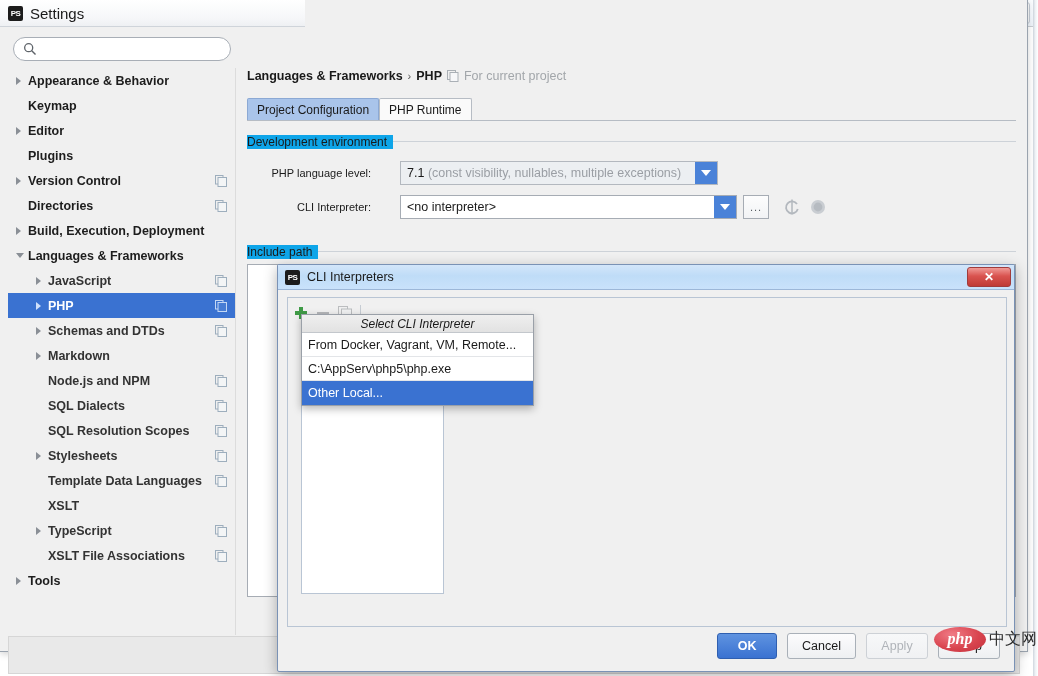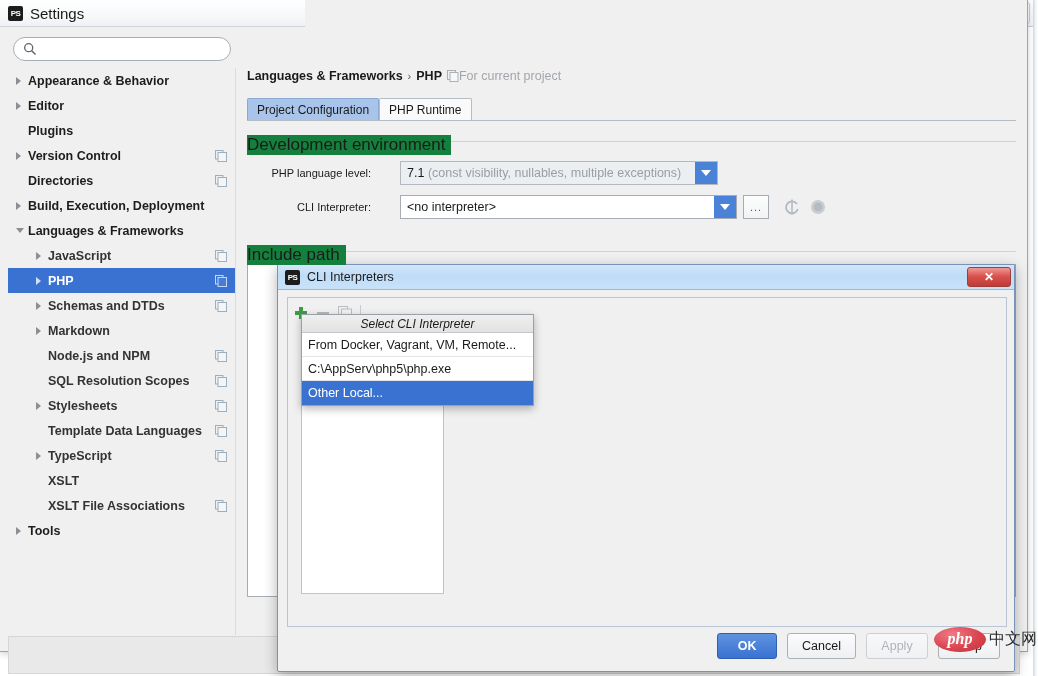--- a/index.html
+++ b/index.html
@@ -100,34 +100,34 @@
   .tree-label { white-space: nowrap; }
   .proj-badge { margin-left: auto; width: 12px; height: 12px; opacity: 0.85; }
 
   
   .content { position: absolute; left: 236px; top: 0; width: 789px; height: 622px; background: #f0f0f0; }
   .breadcrumb {
     position: absolute; left: 10px; top: 41px; font-size: 12.5px; color: #1a1a1a;
     display: flex; align-items: center; gap: 5px; font-weight: bold;
   }
   .crumb-sep { color: #555; font-weight: normal; font-size: 11px; }
-  .crumb-note { color: #a2a6aa; font-weight: normal; display: flex; align-items: center; }
+  .crumb-note { color: #a2a6aa; font-weight: normal; display: flex; align-items: center; gap: 5px; }
 
   .tabs { position: absolute; left: 10px; top: 70px; display: flex; align-items: flex-end; }
   .tab {
     height: 22px; padding: 0 9px; font-size: 12px; color: #1a1a1a;
     border: 1px solid #b6bcc4; border-bottom: none; background: #fafafa;
     display: flex; align-items: center; border-radius: 2px 2px 0 0;
   }
   .tab.active { background: #a9c4ea; border-color: #8ca9d4; }
   .tabs-underline { position: absolute; left: 10px; top: 92px; width: 769px; height: 1px; background: #b6bcc4; }
 
   
   .group-title {
-    position: absolute; font-size: 17px; color: #1a1a1a; background: #15803d;
+    position: absolute; font-size: 12px; color: #1a1a1a; background: #0ea5e9;
     padding-right: 6px; z-index: 2;
   }
   .group-line { position: absolute; height: 1px; background: #cdd2d8; }
 
   .field-label { position: absolute; font-size: 11px; color: #1a1a1a; text-align: right; }
 
   .combo {
     position: absolute; height: 24px; border: 1px solid #a6acb4; background: #ffffff;
     display: flex; align-items: center;
   }
@@ -281,20 +281,23 @@
           <line x1="10" y1="10" x2="14.3" y2="14.3" stroke="#5e6369" stroke-width="1.7"></line>
         </svg>
       </div>
 
       <div class="tree">
           <div class="tree-row lvl0">
             <span class="arrow"></span>
             <span class="tree-label">Appearance &amp; Behavior</span>
           </div>
           <div class="tree-row lvl0">
+            <span class="tree-label">Keymap</span>
+          </div>
+          <div class="tree-row lvl0">
             <span class="arrow"></span>
             <span class="tree-label">Editor</span>
           </div>
           <div class="tree-row lvl0">
             <span class="tree-label">Plugins</span>
           </div>
           <div class="tree-row lvl0">
             <span class="arrow"></span>
             <span class="tree-label">Version Control</span>
             <svg class="proj-badge" viewBox="0 0 12 12">
@@ -346,20 +349,27 @@
             <span class="tree-label">Markdown</span>
           </div>
           <div class="tree-row lvl1">
             <span class="tree-label">Node.js and NPM</span>
             <svg class="proj-badge" viewBox="0 0 12 12">
               <rect x="0.5" y="0.5" width="7.5" height="8.5" fill="none" stroke="#8fa3b5"></rect>
               <rect x="3" y="2.5" width="8.5" height="9" fill="#f4f6f8" stroke="#8fa3b5"></rect>
             </svg>
           </div>
           <div class="tree-row lvl1">
+            <span class="tree-label">SQL Dialects</span>
+            <svg class="proj-badge" viewBox="0 0 12 12">
+              <rect x="0.5" y="0.5" width="7.5" height="8.5" fill="none" stroke="#8fa3b5"></rect>
+              <rect x="3" y="2.5" width="8.5" height="9" fill="#f4f6f8" stroke="#8fa3b5"></rect>
+            </svg>
+          </div>
+          <div class="tree-row lvl1">
             <span class="tree-label">SQL Resolution Scopes</span>
             <svg class="proj-badge" viewBox="0 0 12 12">
               <rect x="0.5" y="0.5" width="7.5" height="8.5" fill="none" stroke="#8fa3b5"></rect>
               <rect x="3" y="2.5" width="8.5" height="9" fill="#f4f6f8" stroke="#8fa3b5"></rect>
             </svg>
           </div>
           <div class="tree-row lvl1">
             <span class="arrow"></span>
             <span class="tree-label">Stylesheets</span>
             <svg class="proj-badge" viewBox="0 0 12 12">
@@ -368,29 +378,29 @@
             </svg>
           </div>
           <div class="tree-row lvl1">
             <span class="tree-label">Template Data Languages</span>
             <svg class="proj-badge" viewBox="0 0 12 12">
               <rect x="0.5" y="0.5" width="7.5" height="8.5" fill="none" stroke="#8fa3b5"></rect>
               <rect x="3" y="2.5" width="8.5" height="9" fill="#f4f6f8" stroke="#8fa3b5"></rect>
             </svg>
           </div>
           <div class="tree-row lvl1">
+            <span class="tree-label">XSLT</span>
+          </div>
+          <div class="tree-row lvl1">
             <span class="arrow"></span>
             <span class="tree-label">TypeScript</span>
             <svg class="proj-badge" viewBox="0 0 12 12">
               <rect x="0.5" y="0.5" width="7.5" height="8.5" fill="none" stroke="#8fa3b5"></rect>
               <rect x="3" y="2.5" width="8.5" height="9" fill="#f4f6f8" stroke="#8fa3b5"></rect>
             </svg>
-          </div>
-          <div class="tree-row lvl1">
-            <span class="tree-label">XSLT</span>
           </div>
           <div class="tree-row lvl1">
             <span class="tree-label">XSLT File Associations</span>
             <svg class="proj-badge" viewBox="0 0 12 12">
               <rect x="0.5" y="0.5" width="7.5" height="8.5" fill="none" stroke="#8fa3b5"></rect>
               <rect x="3" y="2.5" width="8.5" height="9" fill="#f4f6f8" stroke="#8fa3b5"></rect>
             </svg>
           </div>
           <div class="tree-row lvl0">
             <span class="arrow"></span>

